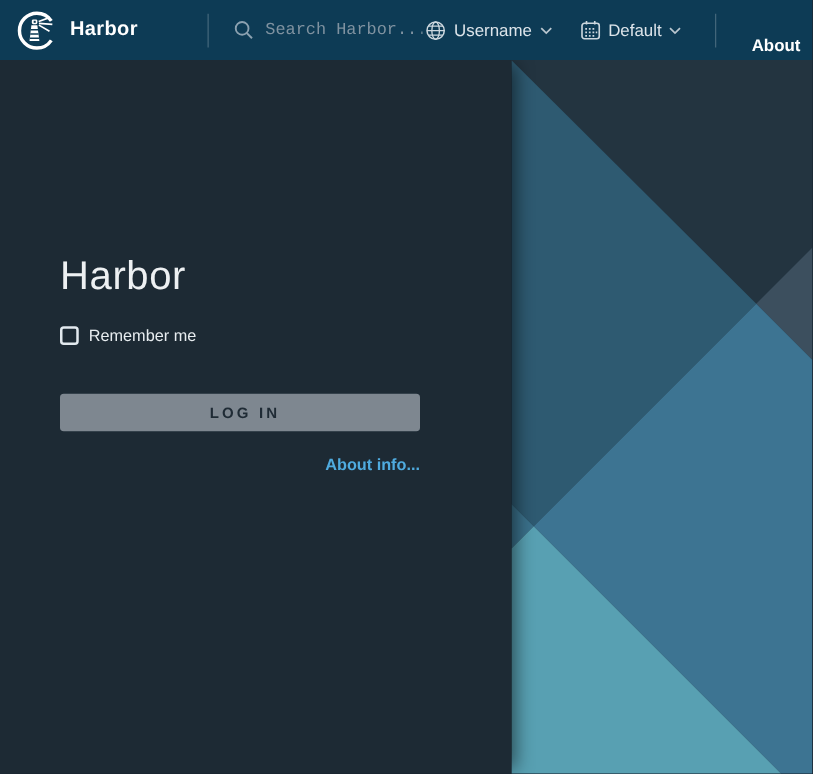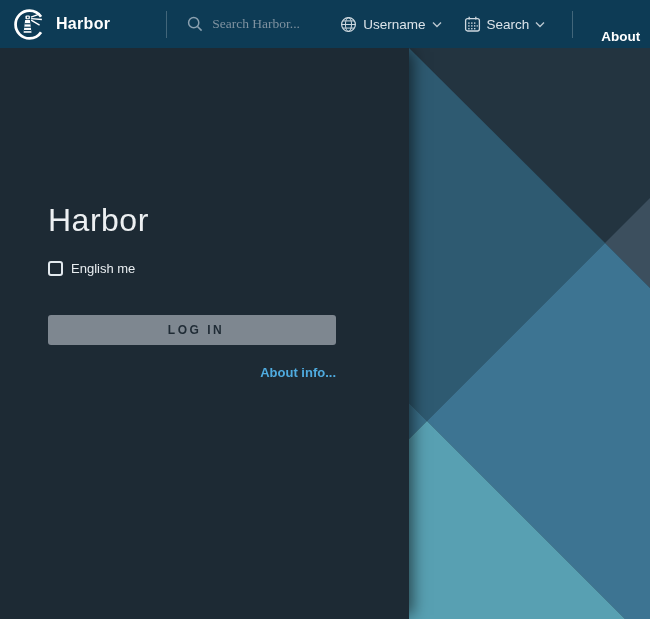--- a/index.html
+++ b/index.html
@@ -27,21 +27,21 @@
   .nav-divider {
     width: 1px; height: 27px; background: rgba(255,255,255,0.22);
     flex: 0 0 auto;
   }
   .divider-after-brand { margin-left: 56px; }
   .search-group { display: flex; align-items: center; margin-left: 20px; }
   .search-group svg { display: block; margin-right: 7px; }
   .search-input {
     background: transparent; border: none; outline: none;
     color: #cfd9e0; font-size: 13.5px; width: 130px;
-    font-family: Liberation Serif, serif;
+    font-family: Liberation Mono, monospace;
   }
   .search-input::placeholder { color: #7f92a0; opacity: 1; }
 
   .nav-right { margin-left: auto; display: flex; align-items: center; }
   .dropdown {
     display: flex; align-items: center; cursor: pointer;
     color: #dce4ea; font-size: 13.5px;
   }
   .dropdown .dd-icon { display: flex; margin-right: 6px; }
   .dropdown .chev { display: flex; margin-left: 6px; }
@@ -183,21 +183,21 @@
             <rect x="4.2" y="9.2" width="1.4" height="1.4"></rect>
               <rect x="7.1" y="9.2" width="1.4" height="1.4"></rect>
               <rect x="10" y="9.2" width="1.4" height="1.4"></rect>
               <rect x="12.6" y="9.2" width="1.2" height="1.4"></rect>
             <rect x="4.2" y="12" width="1.4" height="1.4"></rect>
               <rect x="7.1" y="12" width="1.4" height="1.4"></rect>
               <rect x="10" y="12" width="1.4" height="1.4"></rect>
           </g>
         </svg>
       </span>
-      <span>Search</span>
+      <span>Default</span>
       <span class="chev">
         <svg width="10" height="7" viewBox="0 0 10 7">
           <path d="M1,1.5 L5,5.5 L9,1.5" fill="none" stroke="#b9c6cf" stroke-width="1.4"></path>
         </svg>
       </span>
     </div>
 
     <span class="nav-divider divider-before-about"></span>
     <a class="about-link">About</a>
   </div>
@@ -206,21 +206,21 @@
 <div class="main">
 
   <section class="login-panel">
     <div class="login-form">
       <h1 class="login-title">Harbor</h1>
 
 
 
       <div class="remember-row">
         <button class="checkbox"></button>
-        <span class="remember-label">English me</span>
+        <span class="remember-label">Remember me</span>
       </div>
 
       <button class="login-btn">LOG IN</button>
 
       <div class="more-info-row">
         <a class="more-info-link">About info...</a>
       </div>
     </div>
   </section>
 

